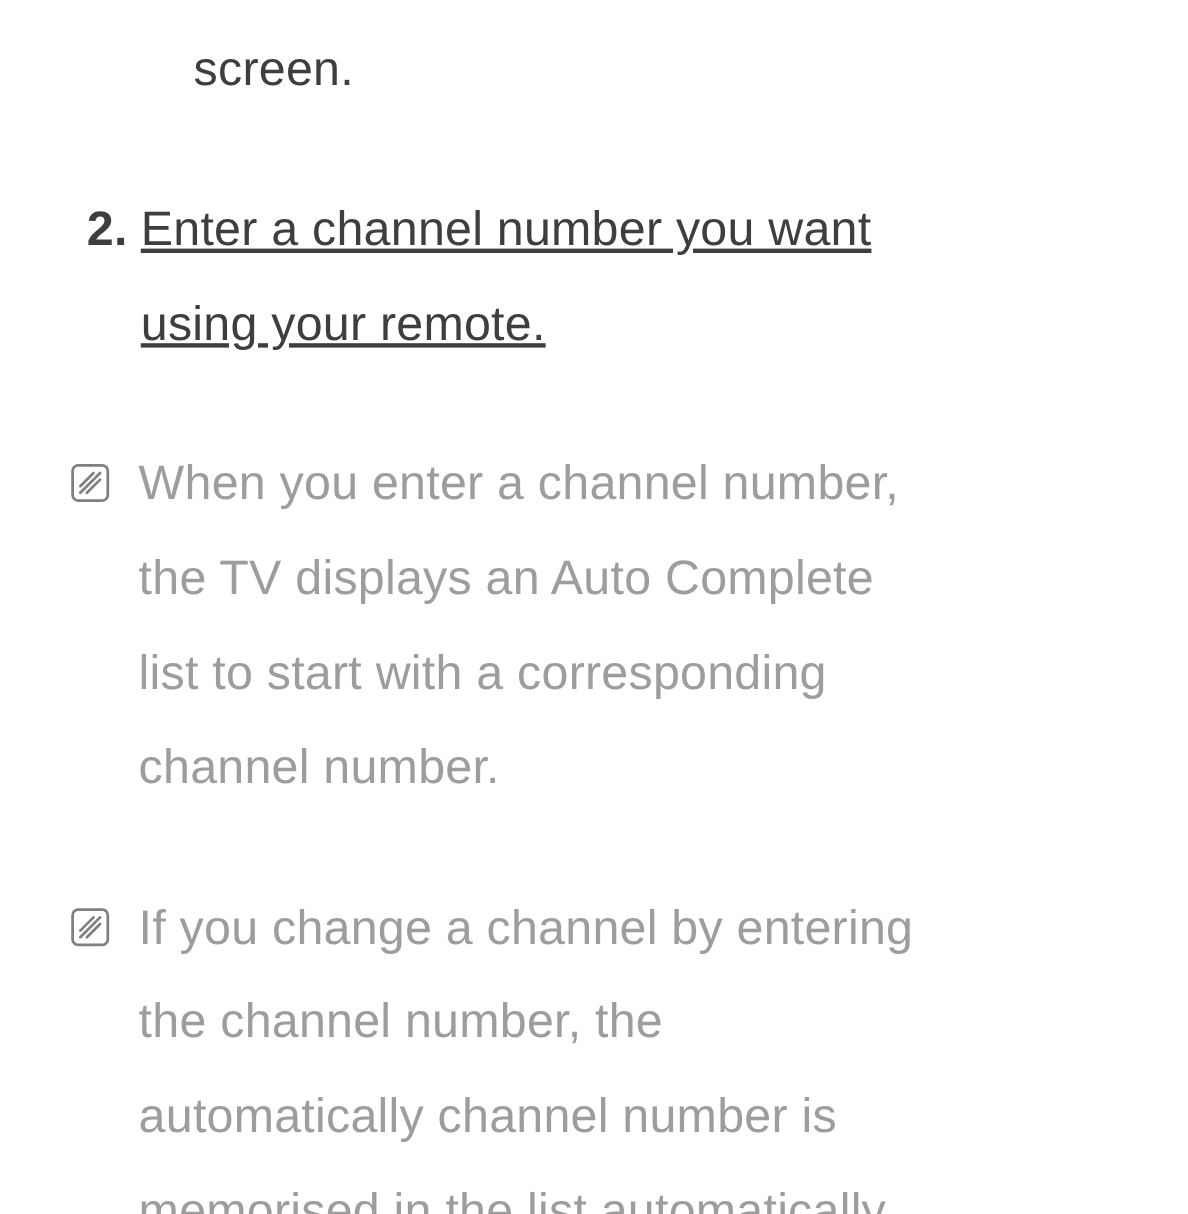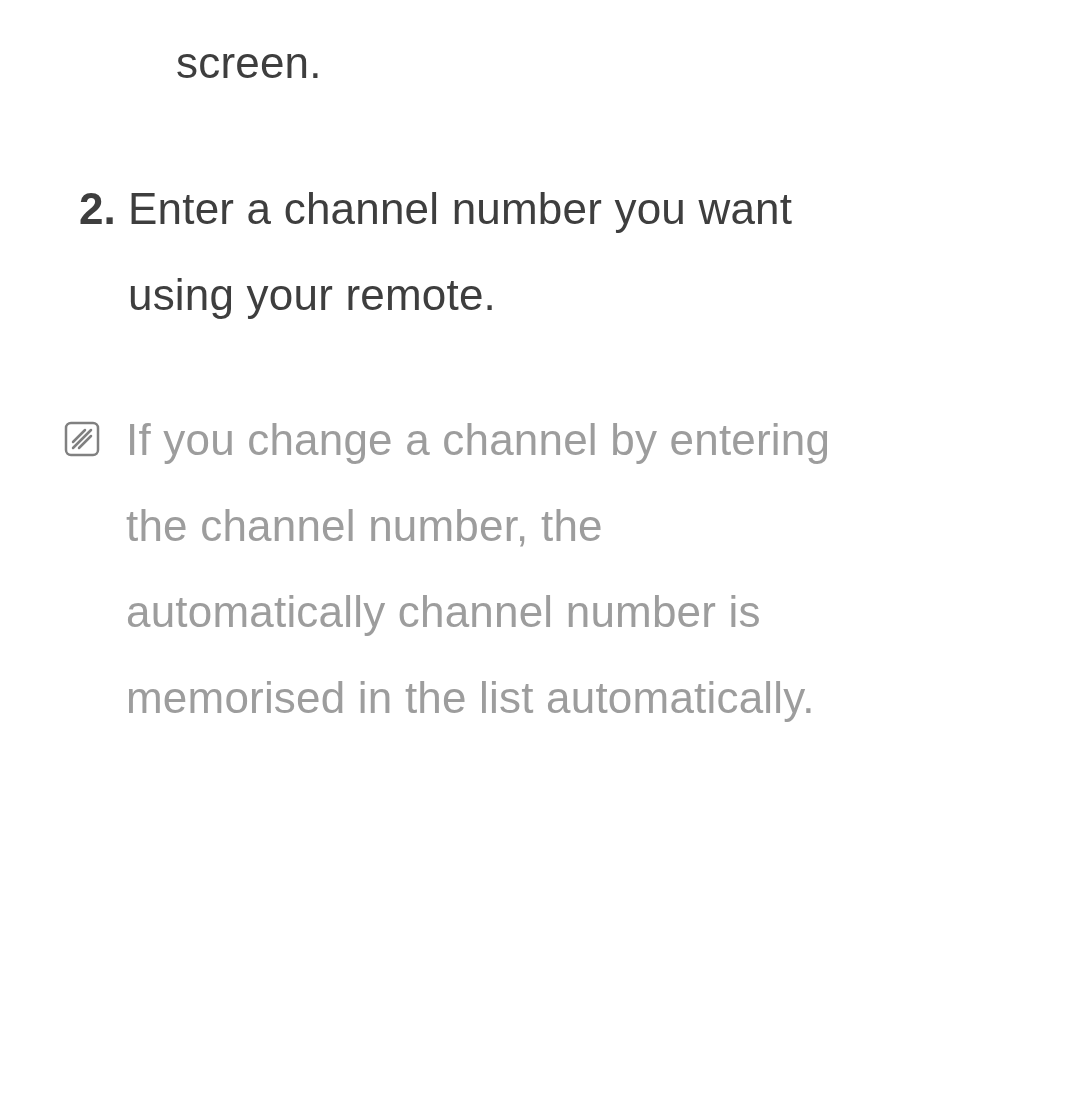--- a/index.html
+++ b/index.html
@@ -41,20 +41,21 @@
     text-align: right;
     padding-right: 12px;
     font-weight: 700;
     color: #3e3e3e;
     line-height: 1.95;
   }
   .step .body {
     flex: 1 1 auto;
     color: #3e3e3e;
     font-weight: 400;
+    text-decoration: underline;
   }
 
   
   .note {
     display: flex;
     align-items: flex-start;
     margin: 0 0 60px 0;
     color: #9d9d9d;
   }
   .note:last-child { margin-bottom: 0; }
@@ -80,20 +81,31 @@
 
 <div class="page">
 
   <p class="cont-line">screen.</p>
 
   <div class="step">
     <div class="marker">2.</div>
     <div class="body">Enter a channel number you want using your remote.</div>
   </div>
 
+  <div class="note">
+    <div class="icon-col">
+      <svg class="note-icon" width="36" height="36" viewBox="0 0 36 36">
+        <rect x="2" y="2" width="32" height="32" rx="5" ry="5" fill="none" stroke="#808080" stroke-width="2.5"></rect>
+        <line x1="9" y1="27" x2="27" y2="9" stroke="#808080" stroke-width="2.5" stroke-linecap="round"></line>
+        <line x1="9" y1="21" x2="21" y2="9" stroke="#808080" stroke-width="2.5" stroke-linecap="round"></line>
+        <line x1="15" y1="27" x2="27" y2="15" stroke="#808080" stroke-width="2.5" stroke-linecap="round"></line>
+      </svg>
+    </div>
+    <div class="body">When you enter a channel number, the TV displays an Auto Complete list to start with a corresponding channel number.</div>
+  </div>
 
   <div class="note">
     <div class="icon-col">
       <svg class="note-icon" width="36" height="36" viewBox="0 0 36 36">
         <rect x="2" y="2" width="32" height="32" rx="5" ry="5" fill="none" stroke="#808080" stroke-width="2.5"></rect>
         <line x1="9" y1="27" x2="27" y2="9" stroke="#808080" stroke-width="2.5" stroke-linecap="round"></line>
         <line x1="9" y1="21" x2="21" y2="9" stroke="#808080" stroke-width="2.5" stroke-linecap="round"></line>
         <line x1="15" y1="27" x2="27" y2="15" stroke="#808080" stroke-width="2.5" stroke-linecap="round"></line>
       </svg>
     </div>

